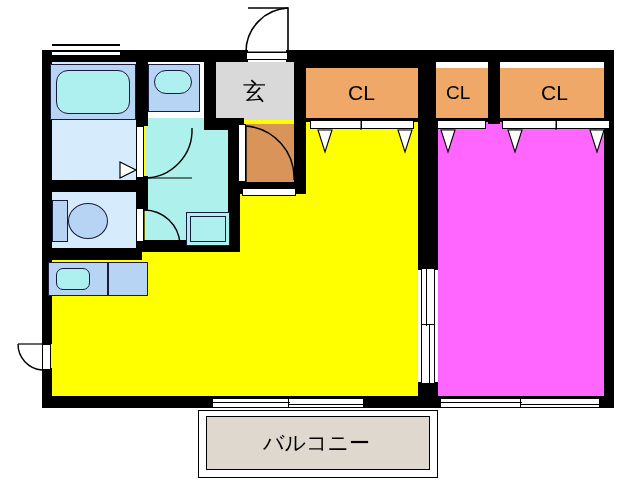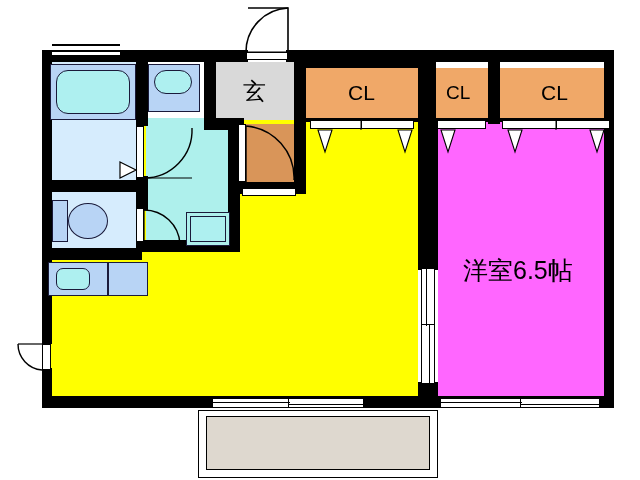--- a/index.html
+++ b/index.html
@@ -237,24 +237,24 @@
 
     <g>
       <polygon points="508,130 522,130 515,152" fill="#ffffff" stroke="#000" stroke-width="1.1"></polygon>
       <polygon points="590,130 604,130 597,152" fill="#ffffff" stroke="#000" stroke-width="1.1"></polygon>
       <line x1="556" y1="118" x2="556" y2="130" stroke="#000" stroke-width="1"></line>
     </g>
 
   </svg>
 
 
-  <div class="label" style="left:463px; top:258px; font-size:25px;">洋室6.5帖</div>
 
   <div class="label" style="left:243px; top:80px; font-size:23px;">玄</div>
 
+  <div class="label" style="left:263px; top:432px; font-size:21px;">バルコニー</div>
 
   <div class="label" style="left:348px; top:82px; font-size:21px;">CL</div>
 
   <div class="label" style="left:446px; top:83px; font-size:19px;">CL</div>
 
   <div class="label" style="left:541px; top:82px; font-size:21px;">CL</div>
 
 </div>
 
 </body></html>

